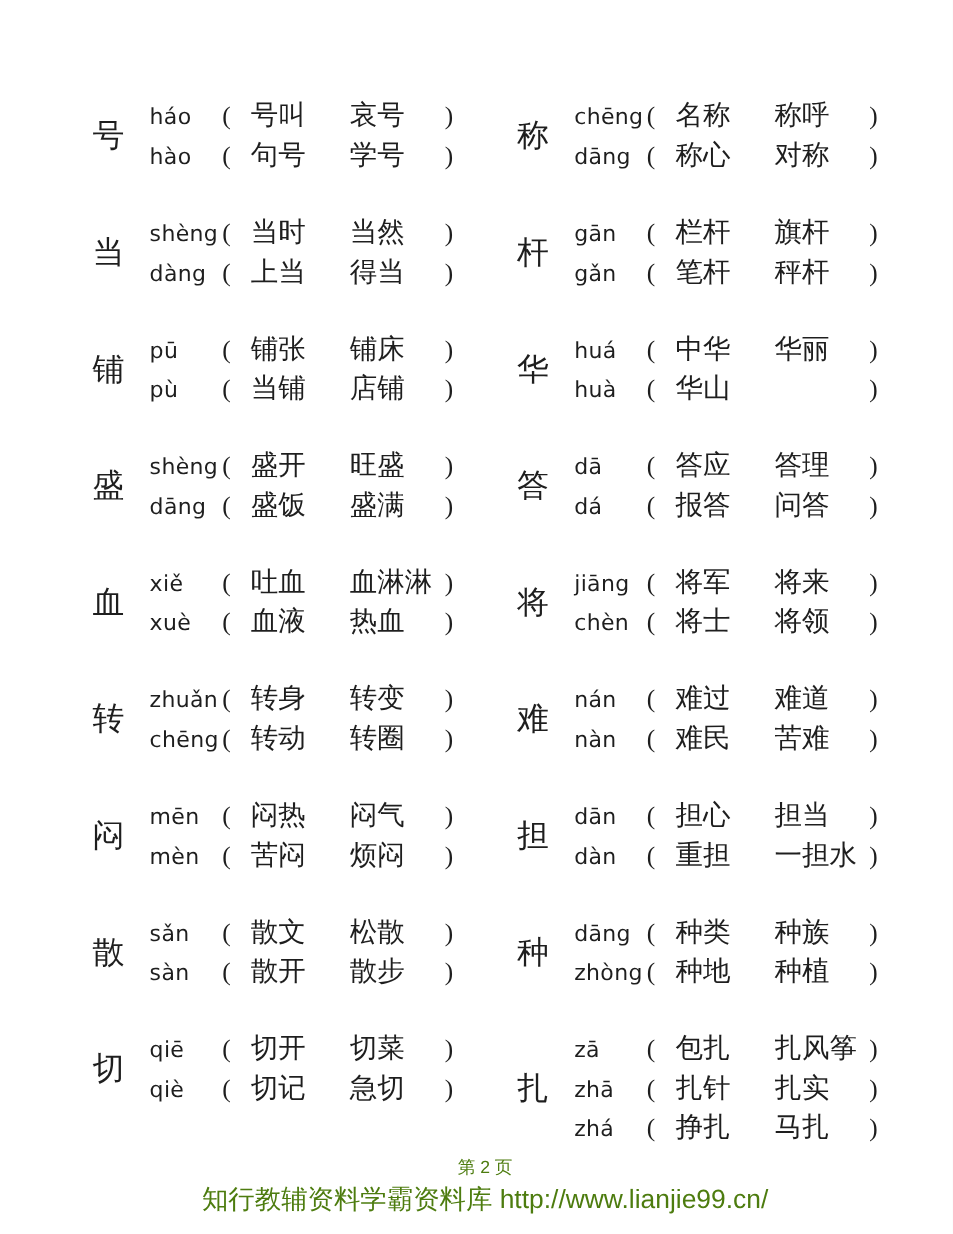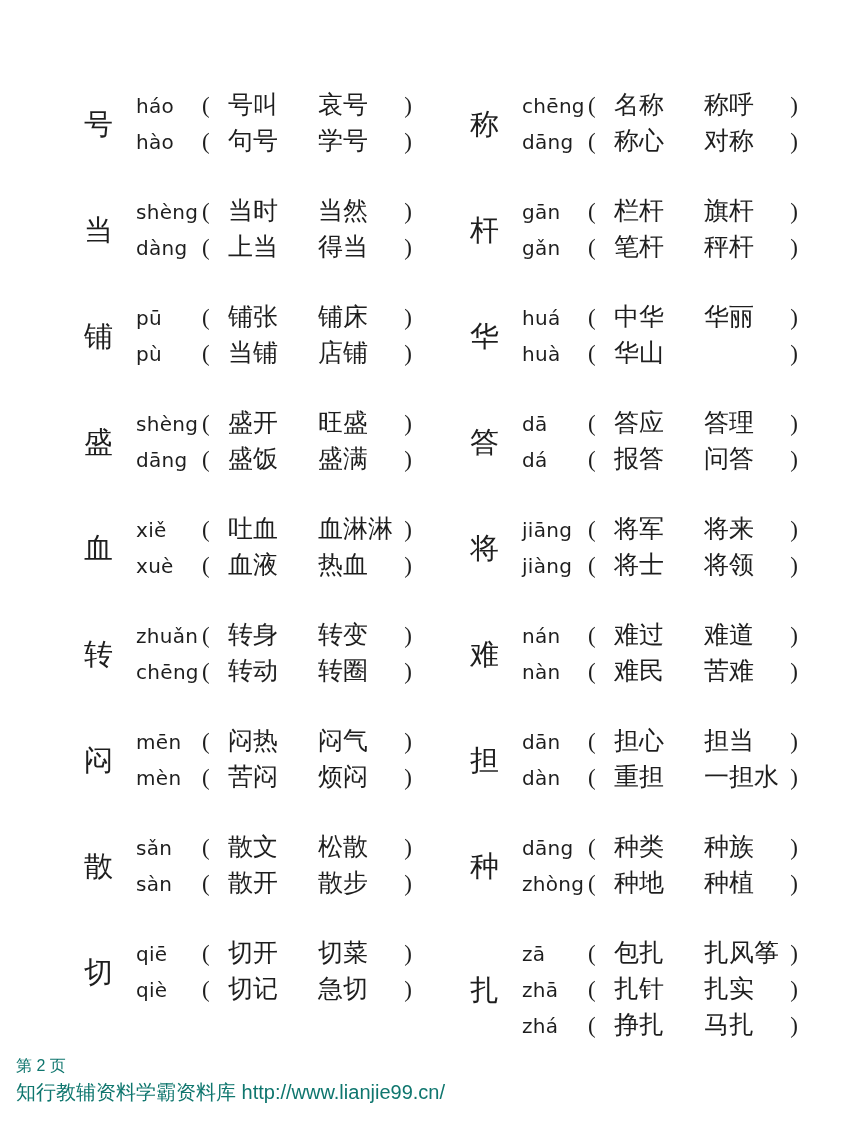--- a/index.html
+++ b/index.html
@@ -11,24 +11,24 @@
   .entry{display:flex;align-items:center;margin-bottom:34px;}
   .char{width:52px;font-size:29px;line-height:1;color:#1e1e1e;}
   .lines{display:flex;flex-direction:column;}
   .line{display:flex;align-items:baseline;width:276px;height:36px;}
   .py{width:66px;font-family:"DejaVu Sans","Liberation Sans",sans-serif;font-size:20px;
       letter-spacing:0.3px;white-space:nowrap;}
   .po{width:26px;font-size:23px;}
   .w{width:90px;font-size:25px;white-space:nowrap;}
   .w2{flex:1;width:auto;font-family:Liberation Mono, monospace;}
   .pc{font-size:23px;}
-  .footer{position:absolute;left:16px;right:0;bottom:16px;
-          font-family:"Liberation Sans",sans-serif;color:#0f766e;}
+  .footer{position:absolute;left:16px;right:0;bottom:16px;text-align:center;
+          font-family:"Liberation Sans",sans-serif;color:#4d7c0f;}
   .page-num{font-size:16px;margin-bottom:2px;}
-  .credit{font-size:20px;}
+  .credit{font-size:24px;}
 </style>
 </head>
 <body>
 
 <div class="sheet">
   <div class="content">
 
     <div class="col">
 
       <div class="entry">
@@ -299,21 +299,21 @@
         <div class="char">将</div>
         <div class="lines">
           <div class="line">
               <span class="py">jiāng</span>
               <span class="po">(</span>
               <span class="w">将军</span>
               <span class="w w2">将来</span>
               <span class="pc">)</span>
             </div>
           <div class="line">
-              <span class="py">jiàng</span>
+              <span class="py">chèn</span>
               <span class="po">(</span>
               <span class="w">将士</span>
               <span class="w w2">将领</span>
               <span class="pc">)</span>
             </div>
         </div>
       </div>
 
       <div class="entry">
         <div class="char">难</div>

